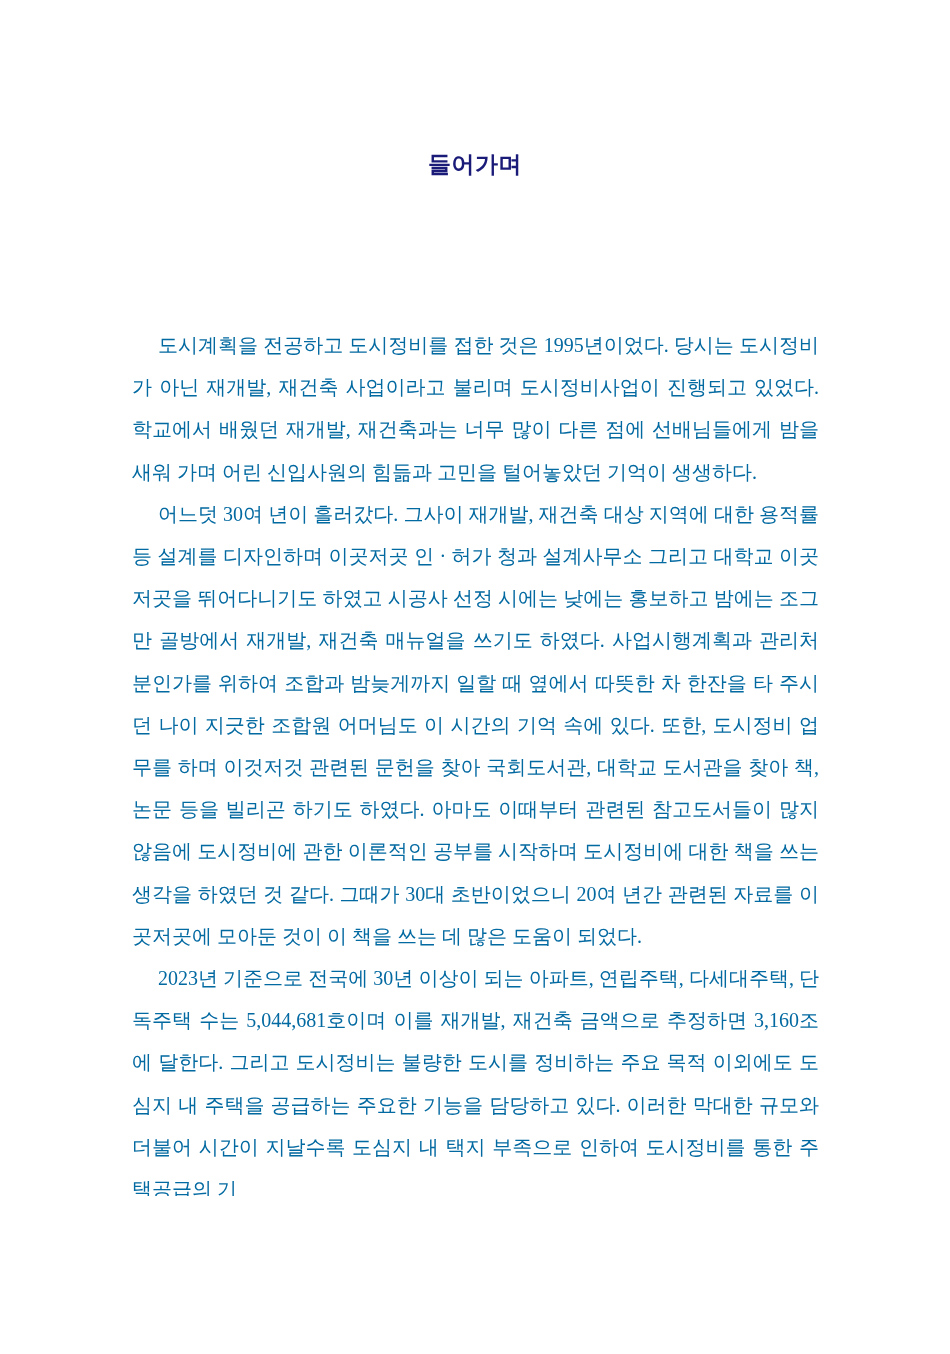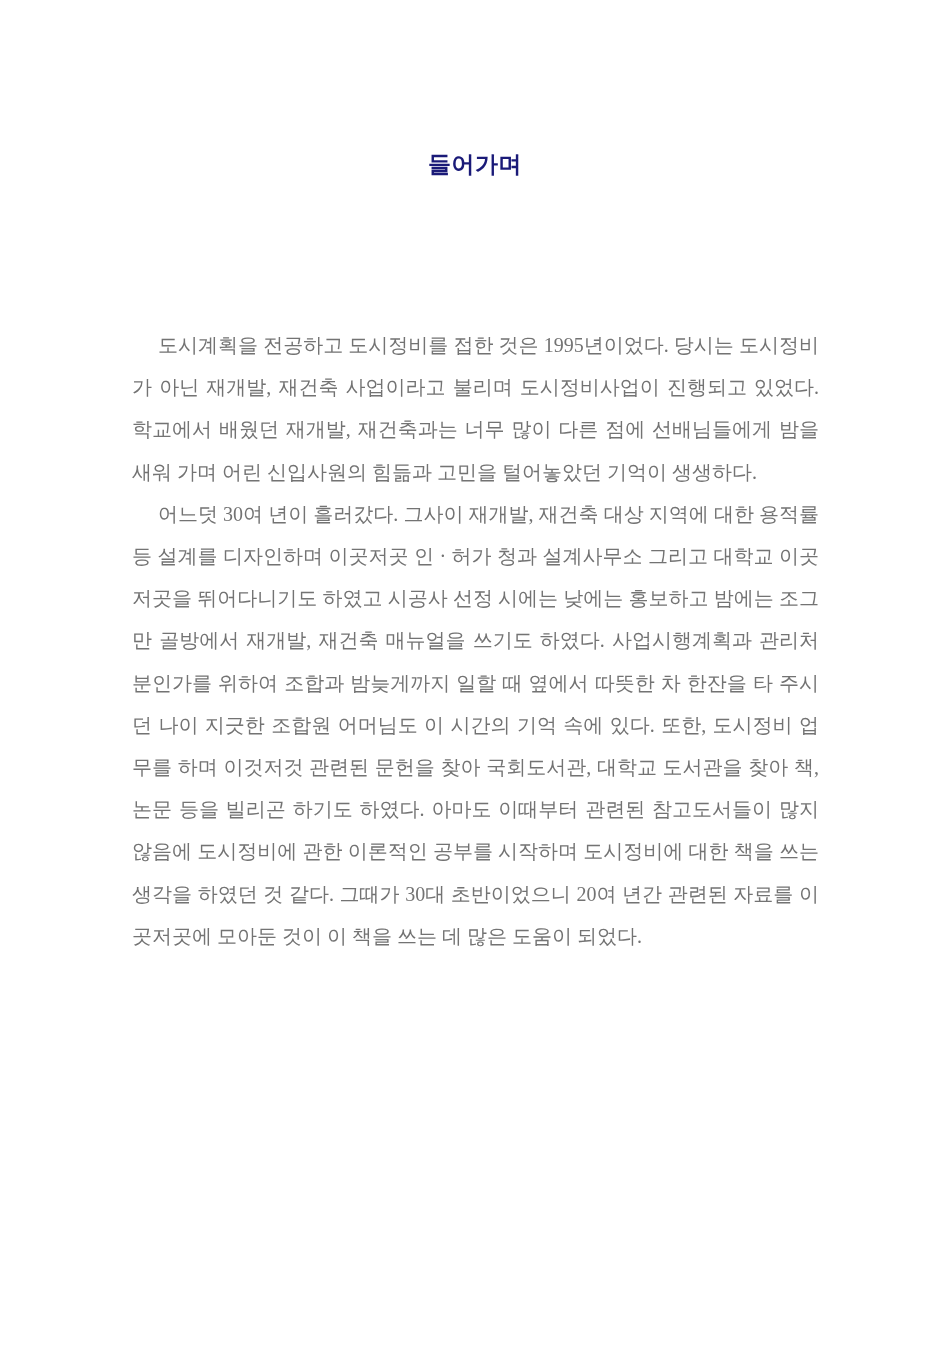--- a/index.html
+++ b/index.html
@@ -59,23 +59,24 @@
     color: #4a7ed8; 
   }
 </style>
 </head>
 <body>
 
 <div class="page">
 
   <h1 class="chapter-title" style="color: rgb(26, 26, 120);">들어가며</h1>
 
-  <main class="body-text" style="color: #737373;">
+  <main class="body-text" style="color: #0369a1;">
     <p>도시계획을 전공하고 도시정비를 접한 것은 1995년이었다. 당시는 도시정비가 아닌 재개발, 재건축 사업이라고 불리며 도시정비사업이 진행되고 있었다. 학교에서 배웠던 재개발, 재건축과는 너무 많이 다른 점에 선배님들에게 밤을 새워 가며 어린 신입사원의 힘듦과 고민을 털어놓았던 기억이 생생하다.</p>
     <p>어느덧 30여 년이 흘러갔다. 그사이 재개발, 재건축 대상 지역에 대한 용적률 등 설계를 디자인하며 이곳저곳 인 · 허가 청과 설계사무소 그리고 대학교 이곳저곳을 뛰어다니기도 하였고 시공사 선정 시에는 낮에는 홍보하고 밤에는 조그만 골방에서 재개발, 재건축 매뉴얼을 쓰기도 하였다. 사업시행계획과 관리처분인가를 위하여 조합과 밤늦게까지 일할 때 옆에서 따뜻한 차 한잔을 타 주시던 나이 지긋한 조합원 어머님도 이 시간의 기억 속에 있다. 또한, 도시정비 업무를 하며 이것저것 관련된 문헌을 찾아 국회도서관, 대학교 도서관을 찾아 책, 논문 등을 빌리곤 하기도 하였다. 아마도 이때부터 관련된 참고도서들이 많지 않음에 도시정비에 관한 이론적인 공부를 시작하며 도시정비에 대한 책을 쓰는 생각을 하였던 것 같다. 그때가 30대 초반이었으니 20여 년간 관련된 자료를 이곳저곳에 모아둔 것이 이 책을 쓰는 데 많은 도움이 되었다.</p>
+    <p>2023년 기준으로 전국에 30년 이상이 되는 아파트, 연립주택, 다세대주택, 단독주택 수는 5,044,681호이며 이를 재개발, 재건축 금액으로 추정하면 3,160조에 달한다. 그리고 도시정비는 불량한 도시를 정비하는 주요 목적 이외에도 도심지 내 주택을 공급하는 주요한 기능을 담당하고 있다. 이러한 막대한 규모와 더불어 시간이 지날수록 도심지 내 택지 부족으로 인하여 도시정비를 통한 주택공급의 기</p>
   </main>
 
   <footer class="page-footer">
     <span class="footer-section">들어가며</span>
     <span class="footer-page-number" style="color: rgb(74, 126, 216);">5</span>
   </footer>
 
 </div>
 
 </body></html>

